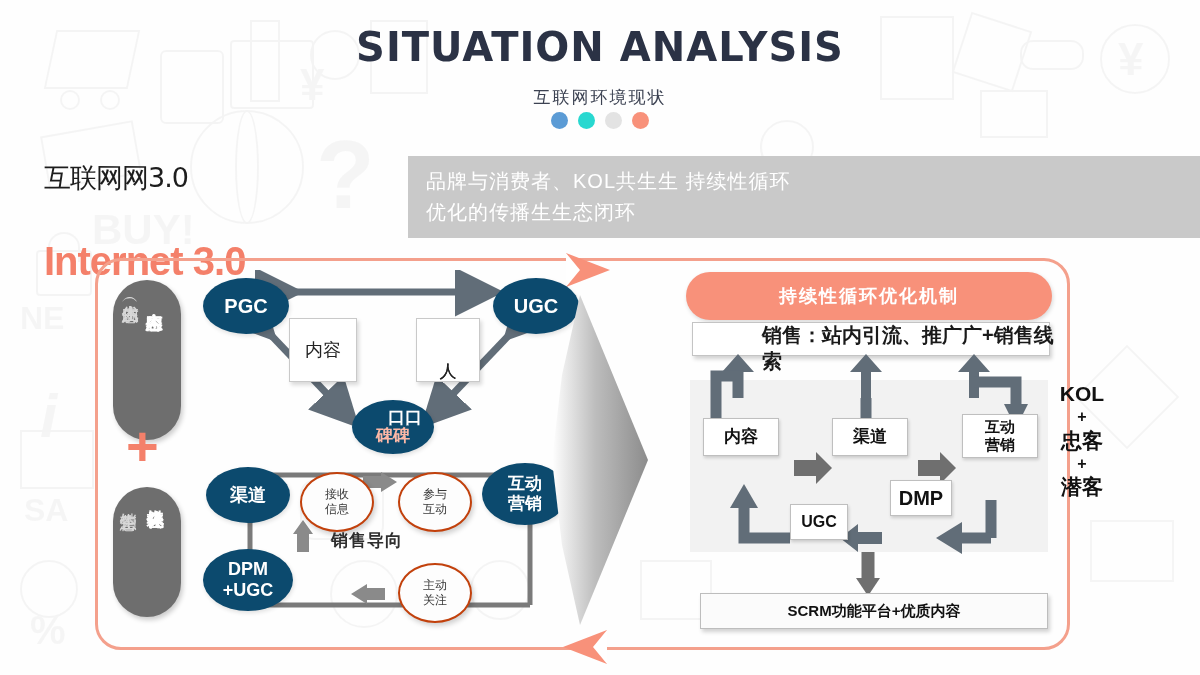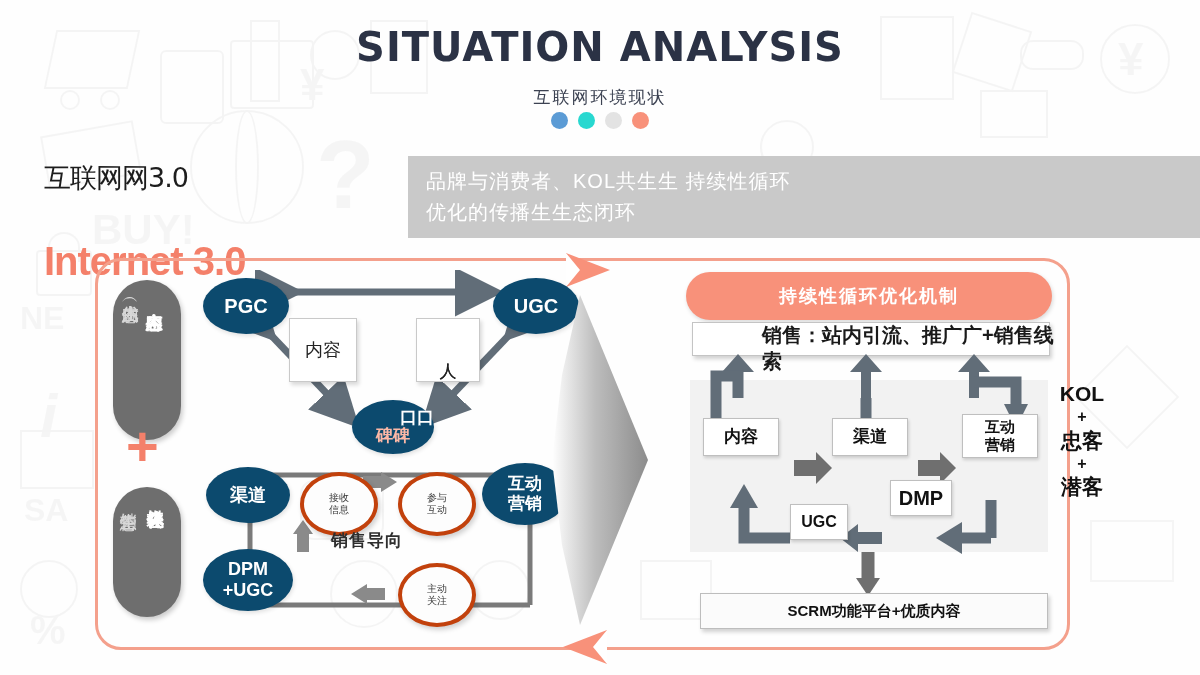--- a/index.html
+++ b/index.html
@@ -99,23 +99,23 @@
   .ell .ln{display:block;}
 
   .wbox{
     position:absolute;background:#ffffff;border:1px solid #c9c9c9;
     display:flex;align-items:center;justify-content:center;text-align:center;
     color:#222;box-shadow:2px 3px 4px rgba(0,0,0,.15);
   }
 
   
   .oval{
-    position:absolute;background:#fdfdfd;border:4px solid #c2410c;border-radius:50%;
+    position:absolute;background:#fdfdfd;border:2px solid #c2410c;border-radius:50%;
     display:flex;flex-direction:column;align-items:center;justify-content:center;
-    color:#3a3a3a;font-size:10px;line-height:1.25;text-align:center;
+    color:#3a3a3a;font-size:12px;line-height:1.25;text-align:center;
     box-shadow:2px 3px 5px rgba(0,0,0,.18);
   }
 
   .center-label{
     position:absolute;color:#2e2e2e;font-size:17px;font-weight:bold;letter-spacing:1px;white-space:nowrap;
   }
 
   
   .big-chevron{position:absolute;left:552px;top:295px;width:100px;height:330px;}
 
@@ -243,21 +243,21 @@
       </marker>
     </defs>
     <line x1="100" y1="22" x2="300" y2="22" stroke="#616d78" stroke-width="7" marker-start="url(#ah2)" marker-end="url(#ah)"></line>
     <line x1="78" y1="62" x2="160" y2="148" stroke="#616d78" stroke-width="7" marker-start="url(#ah2)" marker-end="url(#ah)"></line>
     <line x1="322" y1="62" x2="240" y2="148" stroke="#616d78" stroke-width="7" marker-start="url(#ah2)" marker-end="url(#ah)"></line>
   </svg>
 
   <div class="ell" style="left:203px;top:278px;width:86px;height:56px;font-size:20px;">PGC</div>
   <div class="ell" style="left:493px;top:278px;width:86px;height:56px;font-size:20px;">UGC</div>
   <div class="ell" style="left:352px;top:400px;width:82px;height:54px;font-size:17px;position:absolute;">
-    <span style="position:absolute;left:0;top:8px;width:82px;text-align:right;">口口</span>
+    <span style="position:absolute;left:12px;top:8px;width:82px;text-align:center;">口口</span>
     <span style="position:absolute;left:0;top:26px;width:82px;text-align:center;color:#fcb8a6;">碑碑</span>
   </div>
 
   <div class="wbox" style="left:289px;top:318px;width:66px;height:62px;font-size:18px;">内容</div>
   <div class="wbox" style="left:416px;top:318px;width:62px;height:62px;font-size:17px;">
     <span style="writing-mode:vertical-rl;text-orientation:upright;line-height:1;">人人</span>
   </div>
 
   <svg style="position:absolute;left:190px;top:455px;" width="400" height="185" viewBox="0 0 400 185">
 

